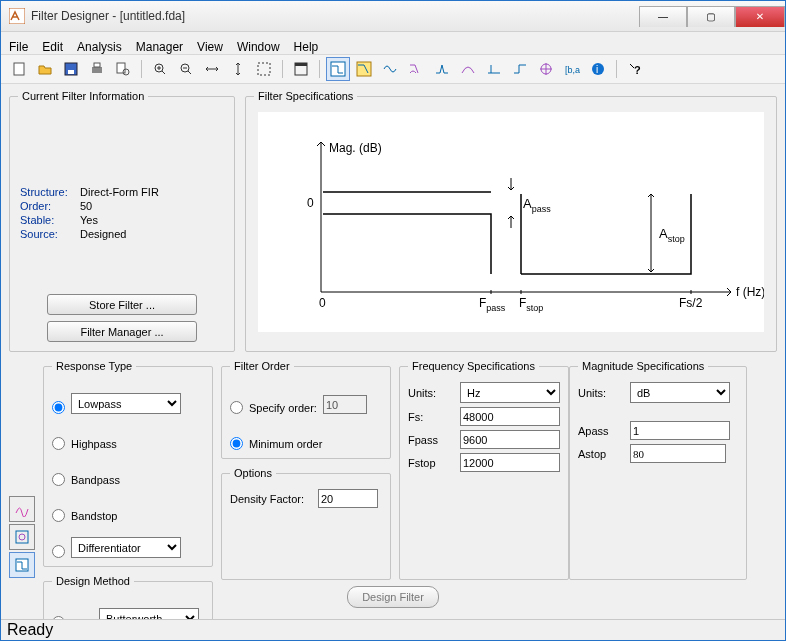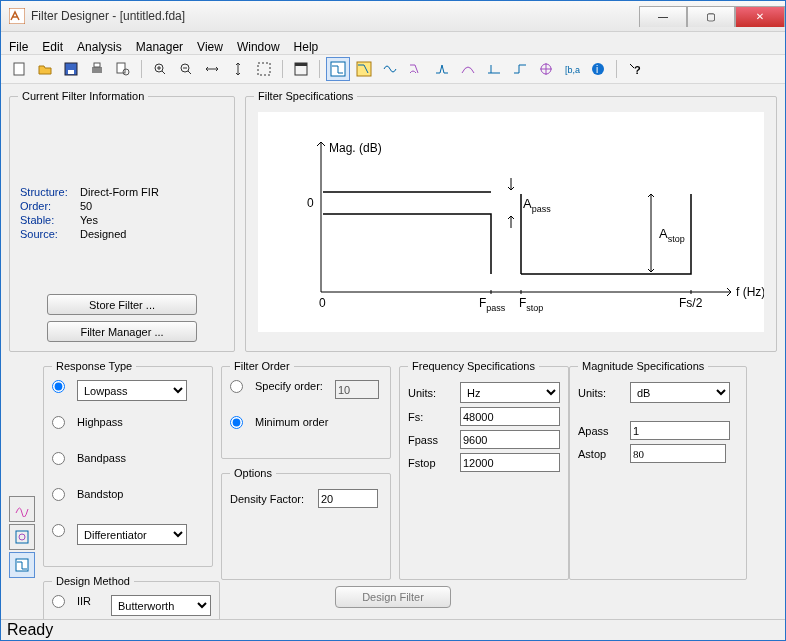--- a/index.html
+++ b/index.html
@@ -30,27 +30,27 @@
 .row2{display:flex;gap:6px;margin-top:8px;height:220px}
 .leftstrip{width:28px;display:flex;flex-direction:column;justify-content:flex-end;gap:2px;padding-bottom:2px}
 .leftstrip .sbtn{width:24px;height:24px;border:1px solid #888;background:#eee;display:flex;align-items:center;justify-content:center}
 .leftstrip .sbtn.active{background:#dbe9f9;border-color:#5a8fd6}
 .panels{flex:1;display:flex;gap:8px}
 .col{display:flex;flex-direction:column;gap:8px}
 .col.resp{width:170px}
 .col.ord{width:170px}
 .col.freq{width:162px}
 .col.mag{width:178px}
-.radio{display:flex;align-items:flex-start;gap:12px;font-size:11px;margin:2px 0;height:34px}
+.radio{display:flex;align-items:flex-end;gap:6px;font-size:11px;margin:2px 0;height:34px}
 input[type=radio]{margin:0}
 select,input[type=text]{font-size:11px;height:19px;border:1px solid #7a7a7a;background:#fff;padding:0 2px;box-sizing:border-box}
 select{height:21px}
 .frow{display:flex;align-items:center;gap:8px;margin:4px 0;font-size:11px}
 .frow label{width:44px}
-.designbtn{display:block;margin:6px auto 12px;width:116px;height:22px;background:linear-gradient(#fdfdfd,#e2e2e2);border:1px solid #999;border-radius:4px;font-size:11px;color:#777}
+.designbtn{display:block;margin:6px auto 12px;width:92px;height:22px;background:linear-gradient(#fdfdfd,#e2e2e2);border:1px solid #999;border-radius:10px;font-size:11px;color:#777}
 .statusbar{height:20px;background:#f0f0f0;border-top:1px solid #c8c8c8;padding-left:6px;display:flex;align-items:center;font-size:16px}
 svg{display:block}
 </style>
 </head>
 <body>
 
 <div class="window">
   <div class="titlebar">
     <svg class="ico" viewBox="0 0 16 16">
         <rect width="16" height="16" fill="#fff" stroke="#c06020"></rect>

